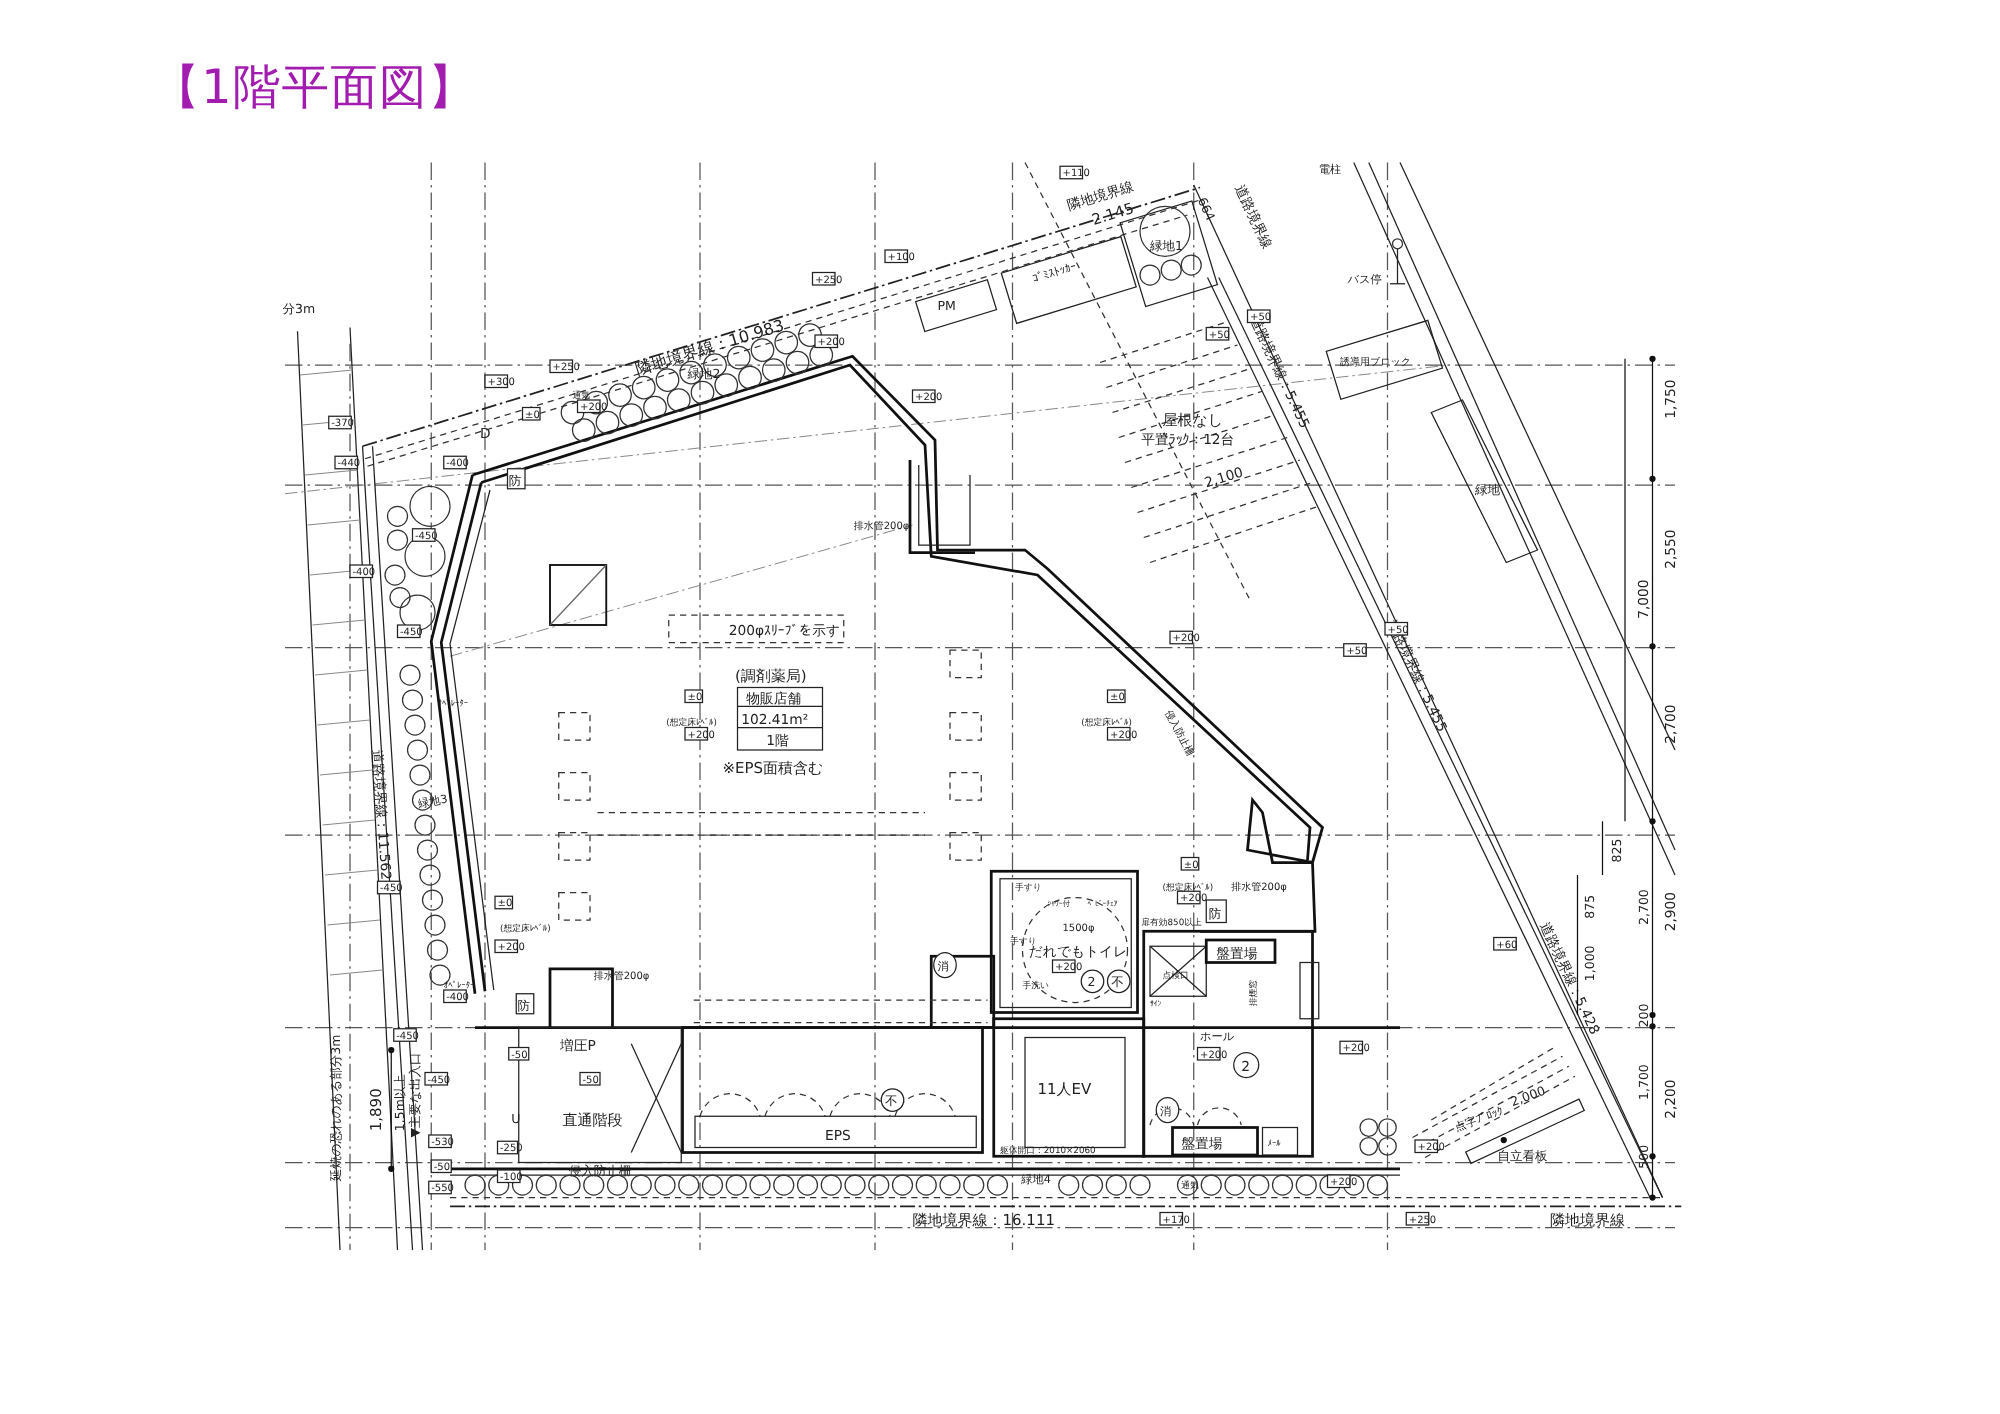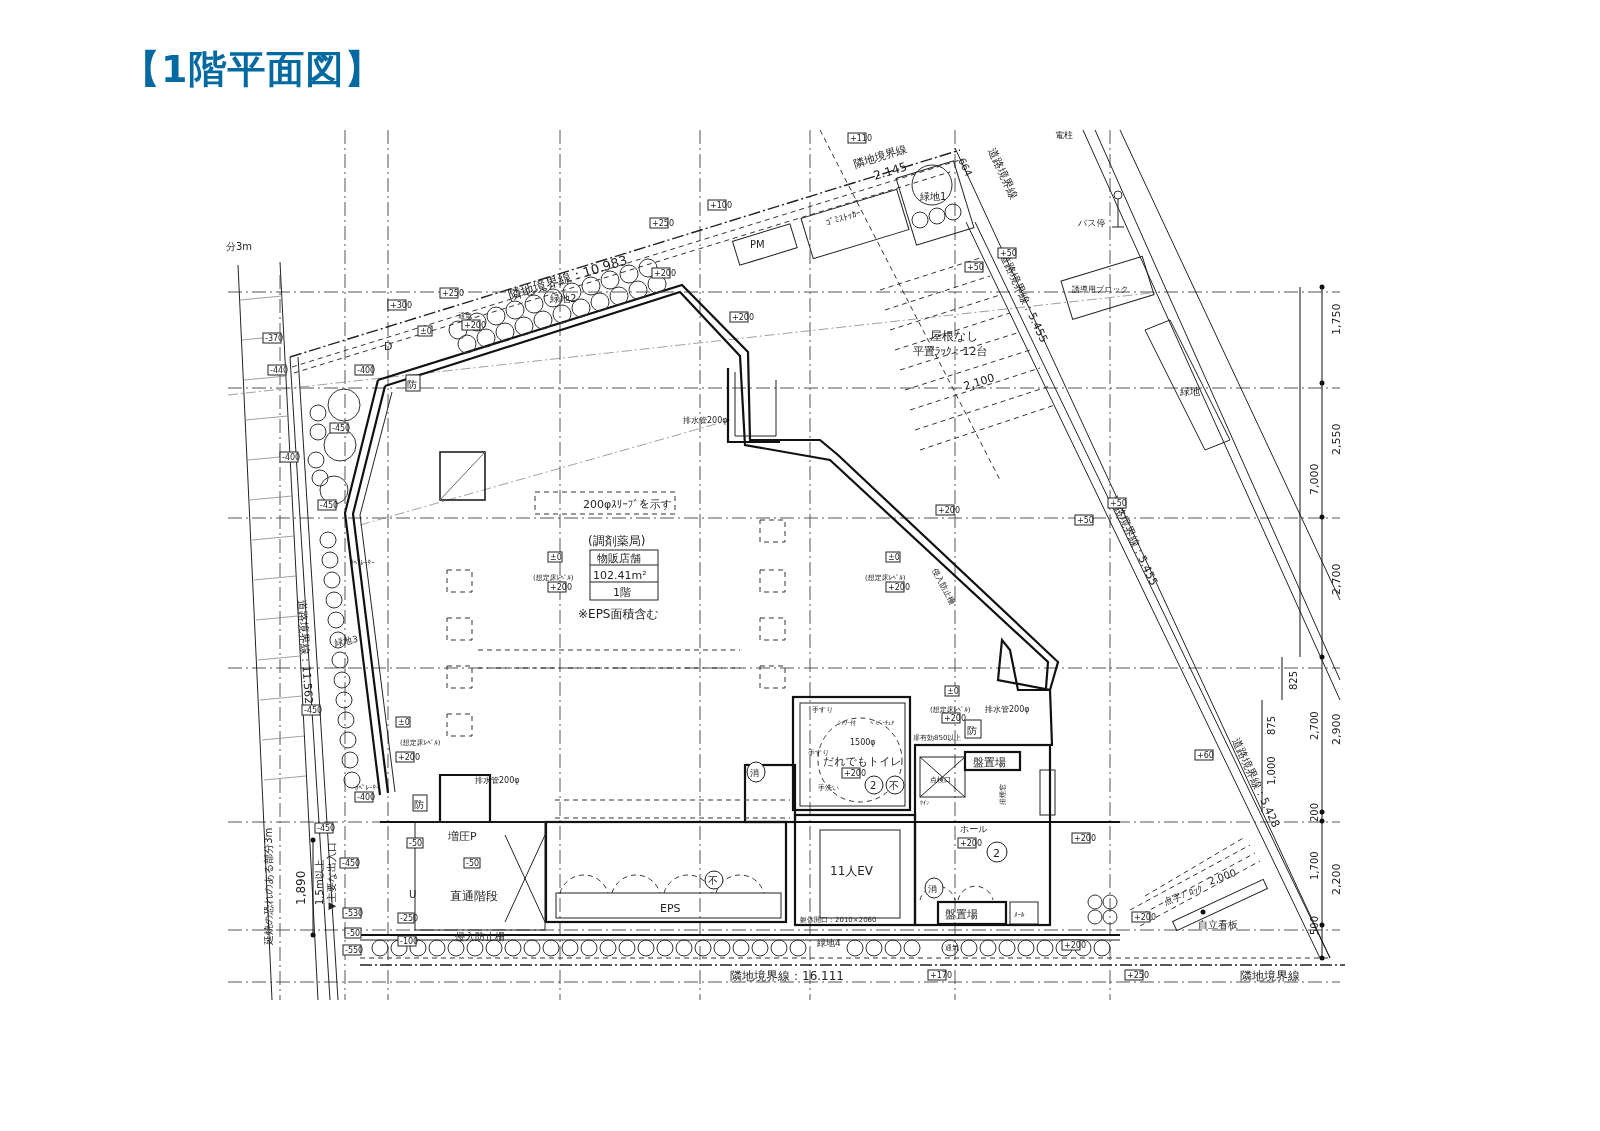--- a/index.html
+++ b/index.html
@@ -1,19 +1,19 @@
 <!DOCTYPE html>
 <html><head>
 <meta charset="utf-8">
 <style>
   html, body { margin:0; padding:0; background:#ffffff; }
   body { width:1600px; height:1131px; position:relative; overflow:hidden;
          font-family:"DejaVu Sans", "Liberation Sans", sans-serif; }
-  .page-title { position:absolute; left:122px; top:44px; font-size:38px; font-weight:bold;
-                color:#0369a1; letter-spacing:1px; }
+  .page-title { position:absolute; left:122px; top:44px; font-size:38px; font-weight:normal;
+                color:#a21caf; letter-spacing:1px; }
   .plan { position:absolute; left:0; top:0; }
   svg text { font-family:"DejaVu Sans", "Liberation Sans", sans-serif; fill:#222; }
   .grid { stroke:#555; stroke-width:1; stroke-dasharray:14 4 2 4; fill:none; }
   .wall { stroke:#111; stroke-width:2.2; fill:none; }
   .wall-thin { stroke:#222; stroke-width:1; fill:none; }
   .dash { stroke:#333; stroke-width:1; stroke-dasharray:5 4; fill:none; }
   .boundary { stroke:#222; stroke-width:1.4; stroke-dasharray:12 3 2 3; fill:none; }
   .tree { stroke:#333; stroke-width:1; fill:none; }
   .lvl rect { fill:#fff; stroke:#222; stroke-width:1; }
   .lvl text { font-size:8px; }

